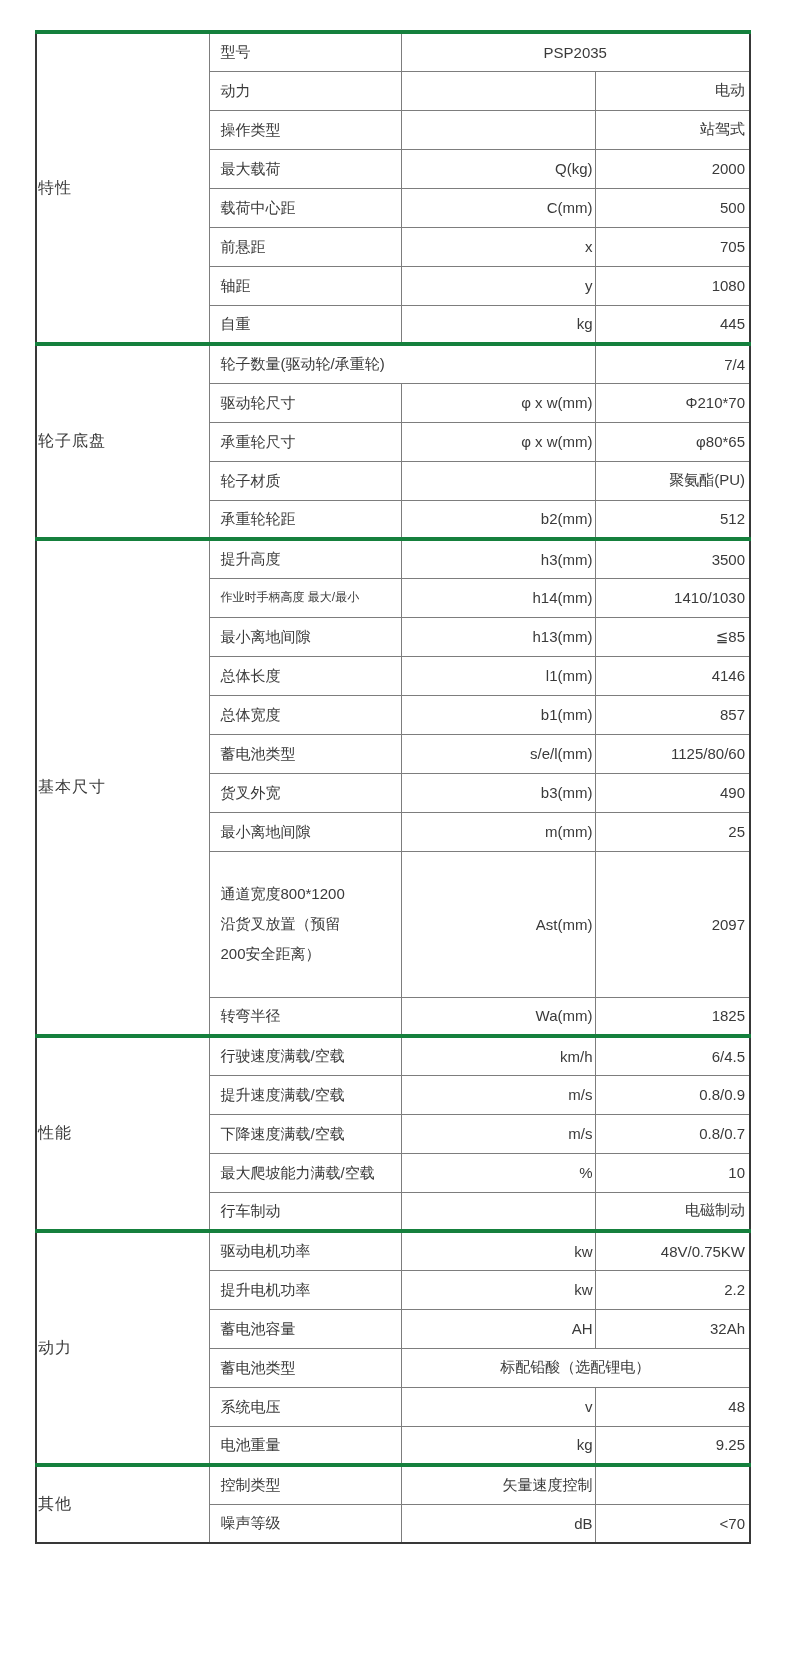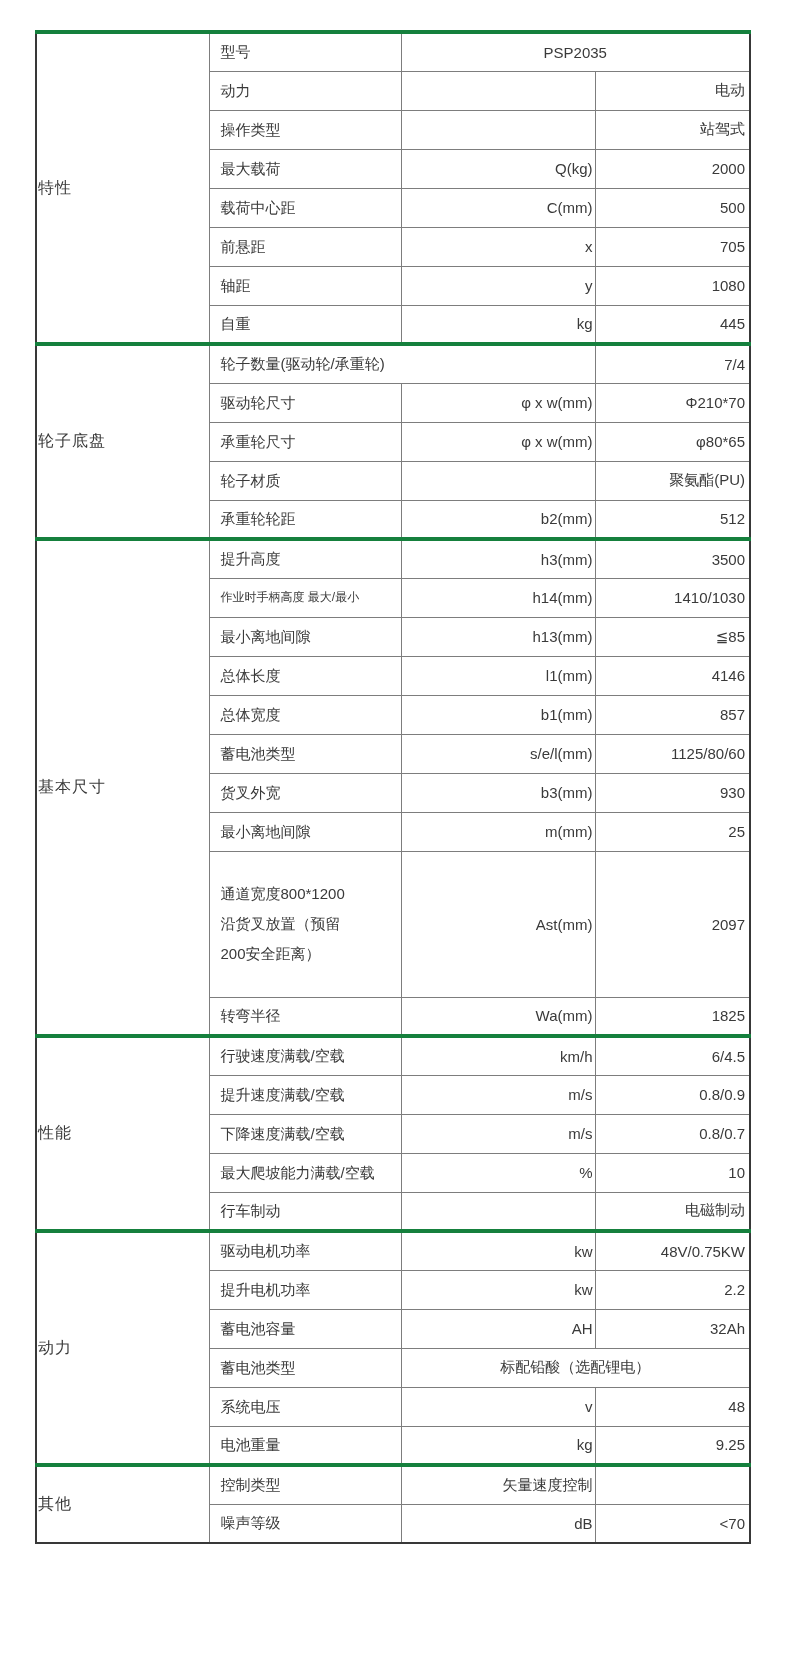--- a/index.html
+++ b/index.html
@@ -137,21 +137,21 @@
     <td class="val">857</td>
   </tr>
   <tr>
     <td class="lbl">蓄电池类型</td>
     <td class="unit">s/e/l(mm)</td>
     <td class="val">1125/80/60</td>
   </tr>
   <tr>
     <td class="lbl">货叉外宽</td>
     <td class="unit">b3(mm)</td>
-    <td class="val">930</td>
+    <td class="val">490</td>
   </tr>
   <tr>
     <td class="lbl">最小离地间隙</td>
     <td class="unit">m(mm)</td>
     <td class="val">25</td>
   </tr>
   <tr class="tall">
     <td class="lbl wrap">通道宽度800*1200沿货叉放置（预留200安全距离）</td>
     <td class="unit">Ast(mm)</td>
     <td class="val">2097</td>

